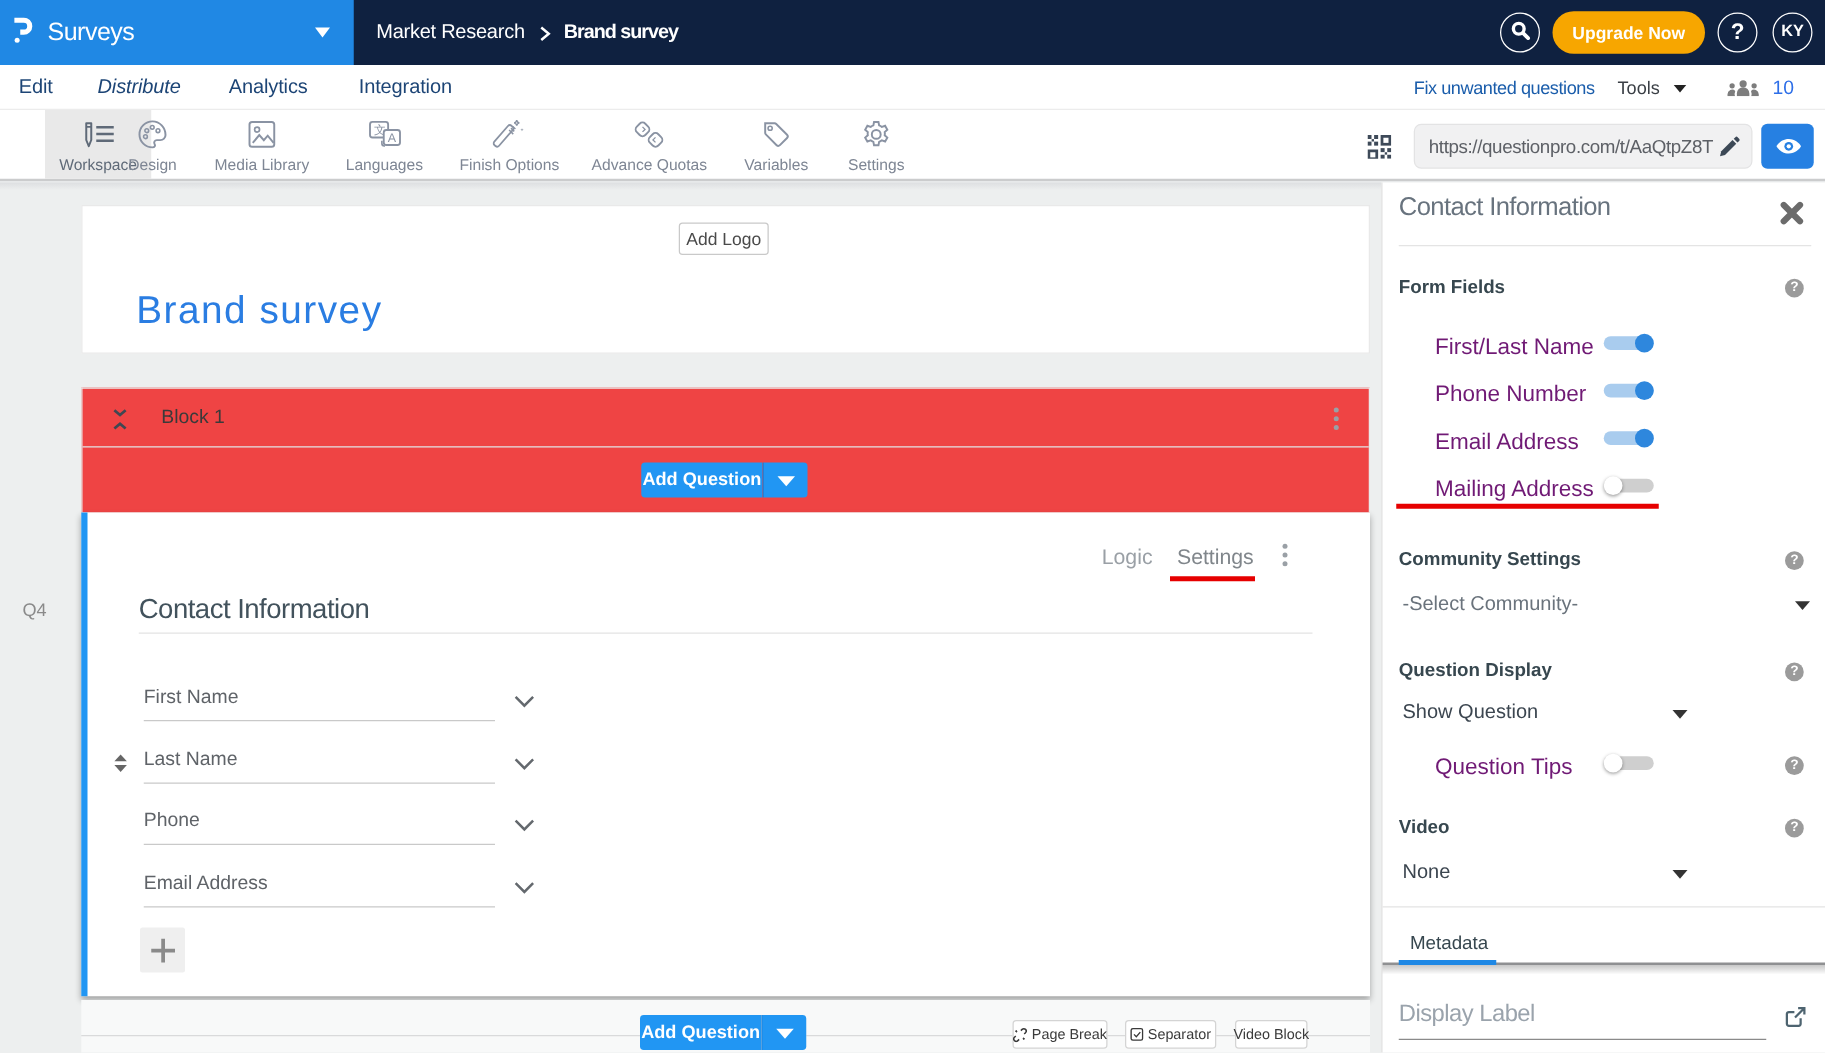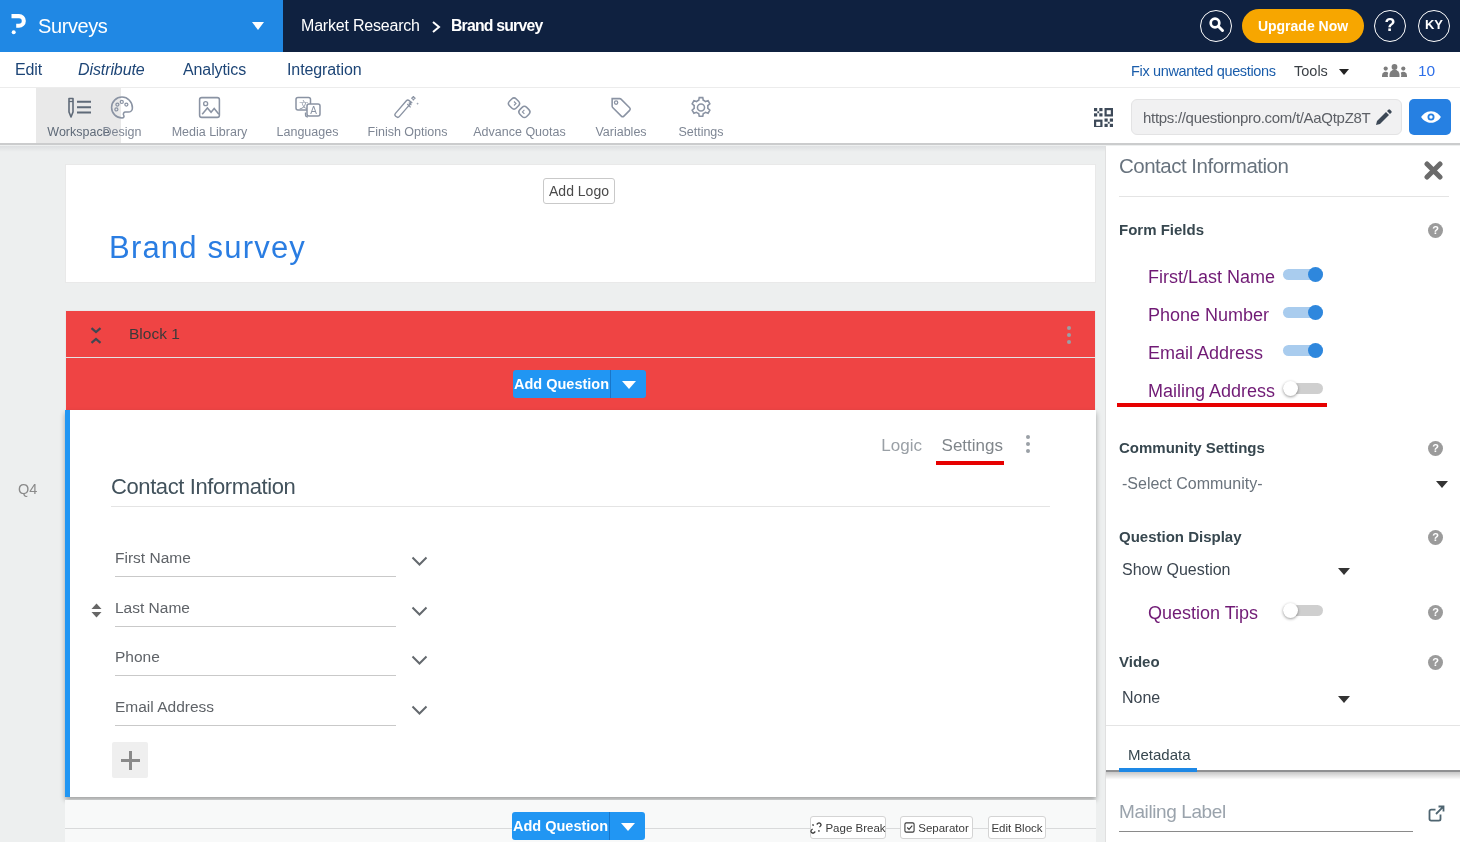--- a/index.html
+++ b/index.html
@@ -342,21 +342,21 @@
     </div>
   <div class="sbtn" id="pb"><svg width="12" height="12" viewBox="0 0 12 12" fill="none" stroke="#3a3a3a" stroke-width="1.2">
         <path d="M6.7 2.5 l1-1 a1.9 1.9 0 0 1 2.7 2.7 l-1 1"></path>
         <path d="M5.3 9.5 l-1 1 a1.9 1.9 0 0 1 -2.7 -2.7 l1-1"></path>
         <path d="M2.3 2.8 l1.4.6 M2.8 2.3 l.6 1.4 M9.7 9.2 l-1.4-.6 M9.2 9.7 l-.6-1.4"></path>
       </svg>Page Break</div>
   <div class="sbtn" id="sep"><svg width="11" height="11" viewBox="0 0 12 12">
         <rect x="1" y="1" width="10" height="10" rx="1.5" fill="none" stroke="#3a3a3a" stroke-width="1.2"></rect>
         <path d="M3.5 6 l2 2 3.5-4" fill="none" stroke="#3a3a3a" stroke-width="1.2"></path>
       </svg>Separator</div>
-  <div class="sbtn" id="sb">Edit Block</div>
+  <div class="sbtn" id="sb">Video Block</div>
 </div>
 
 <div id="panel">
   <div id="ptitle">Contact Information</div>
   <svg id="pclose" width="21" height="19" viewBox="0 0 21 19">
       <path d="M4 3 L17 16 M17 3 L4 16" stroke="#6b6b6b" stroke-width="5" stroke-linecap="round"></path>
     </svg>
   <div id="pdiv1"></div>
   <div class="sechead" style="top:75px;">Form Fields</div>
   <div class="helpq" style="top:77px;">?</div>
@@ -397,19 +397,19 @@
   <div class="helpq" style="top:459px;">?</div>
   <div class="sechead" style="top:507px;">Video</div>
   <div class="helpq" style="top:509px;">?</div>
   <div class="ddtext" style="top:543px; color:#3c4650;">None</div>
   <div class="ddcaret" style="top:550px;"></div>
   <div id="pdiv2"></div>
   <div id="metatab">Metadata</div>
   <div id="metaul"></div>
   <div id="metaln"></div>
   <div id="metashadow"></div>
-  <div id="replabel">Mailing Label</div>
+  <div id="replabel">Display Label</div>
   <div id="repul"></div>
   <svg id="launch" width="19" height="19" viewBox="0 0 19 19">
       <path d="M13.5 10.5 V15 a1.6 1.6 0 0 1 -1.6 1.6 H4.1 A1.6 1.6 0 0 1 2.5 15 V7.2 A1.6 1.6 0 0 1 4.1 5.6 h4.4" fill="none" stroke="#4e6470" stroke-width="1.8"></path>
       <path d="M11.5 2.5 h5 v5 M15.8 3.2 L9 10" fill="none" stroke="#4e6470" stroke-width="1.8"></path>
     </svg>
 </div>
 
 </body></html>

